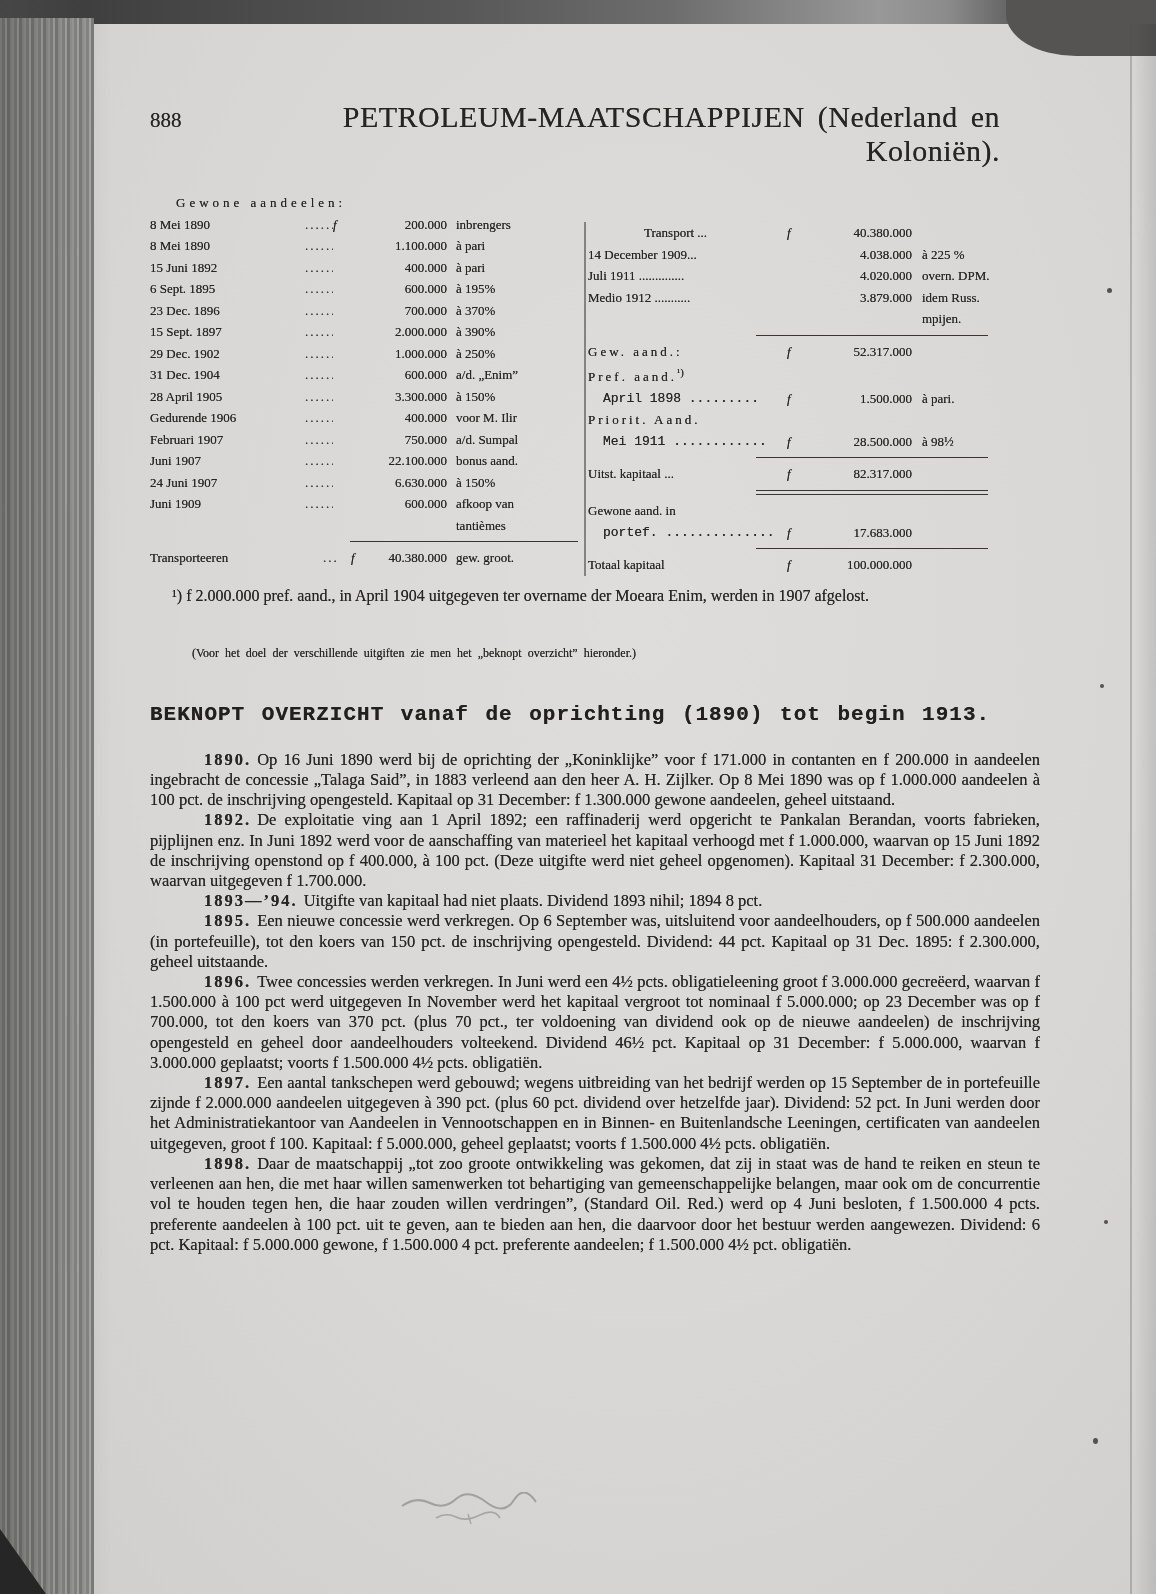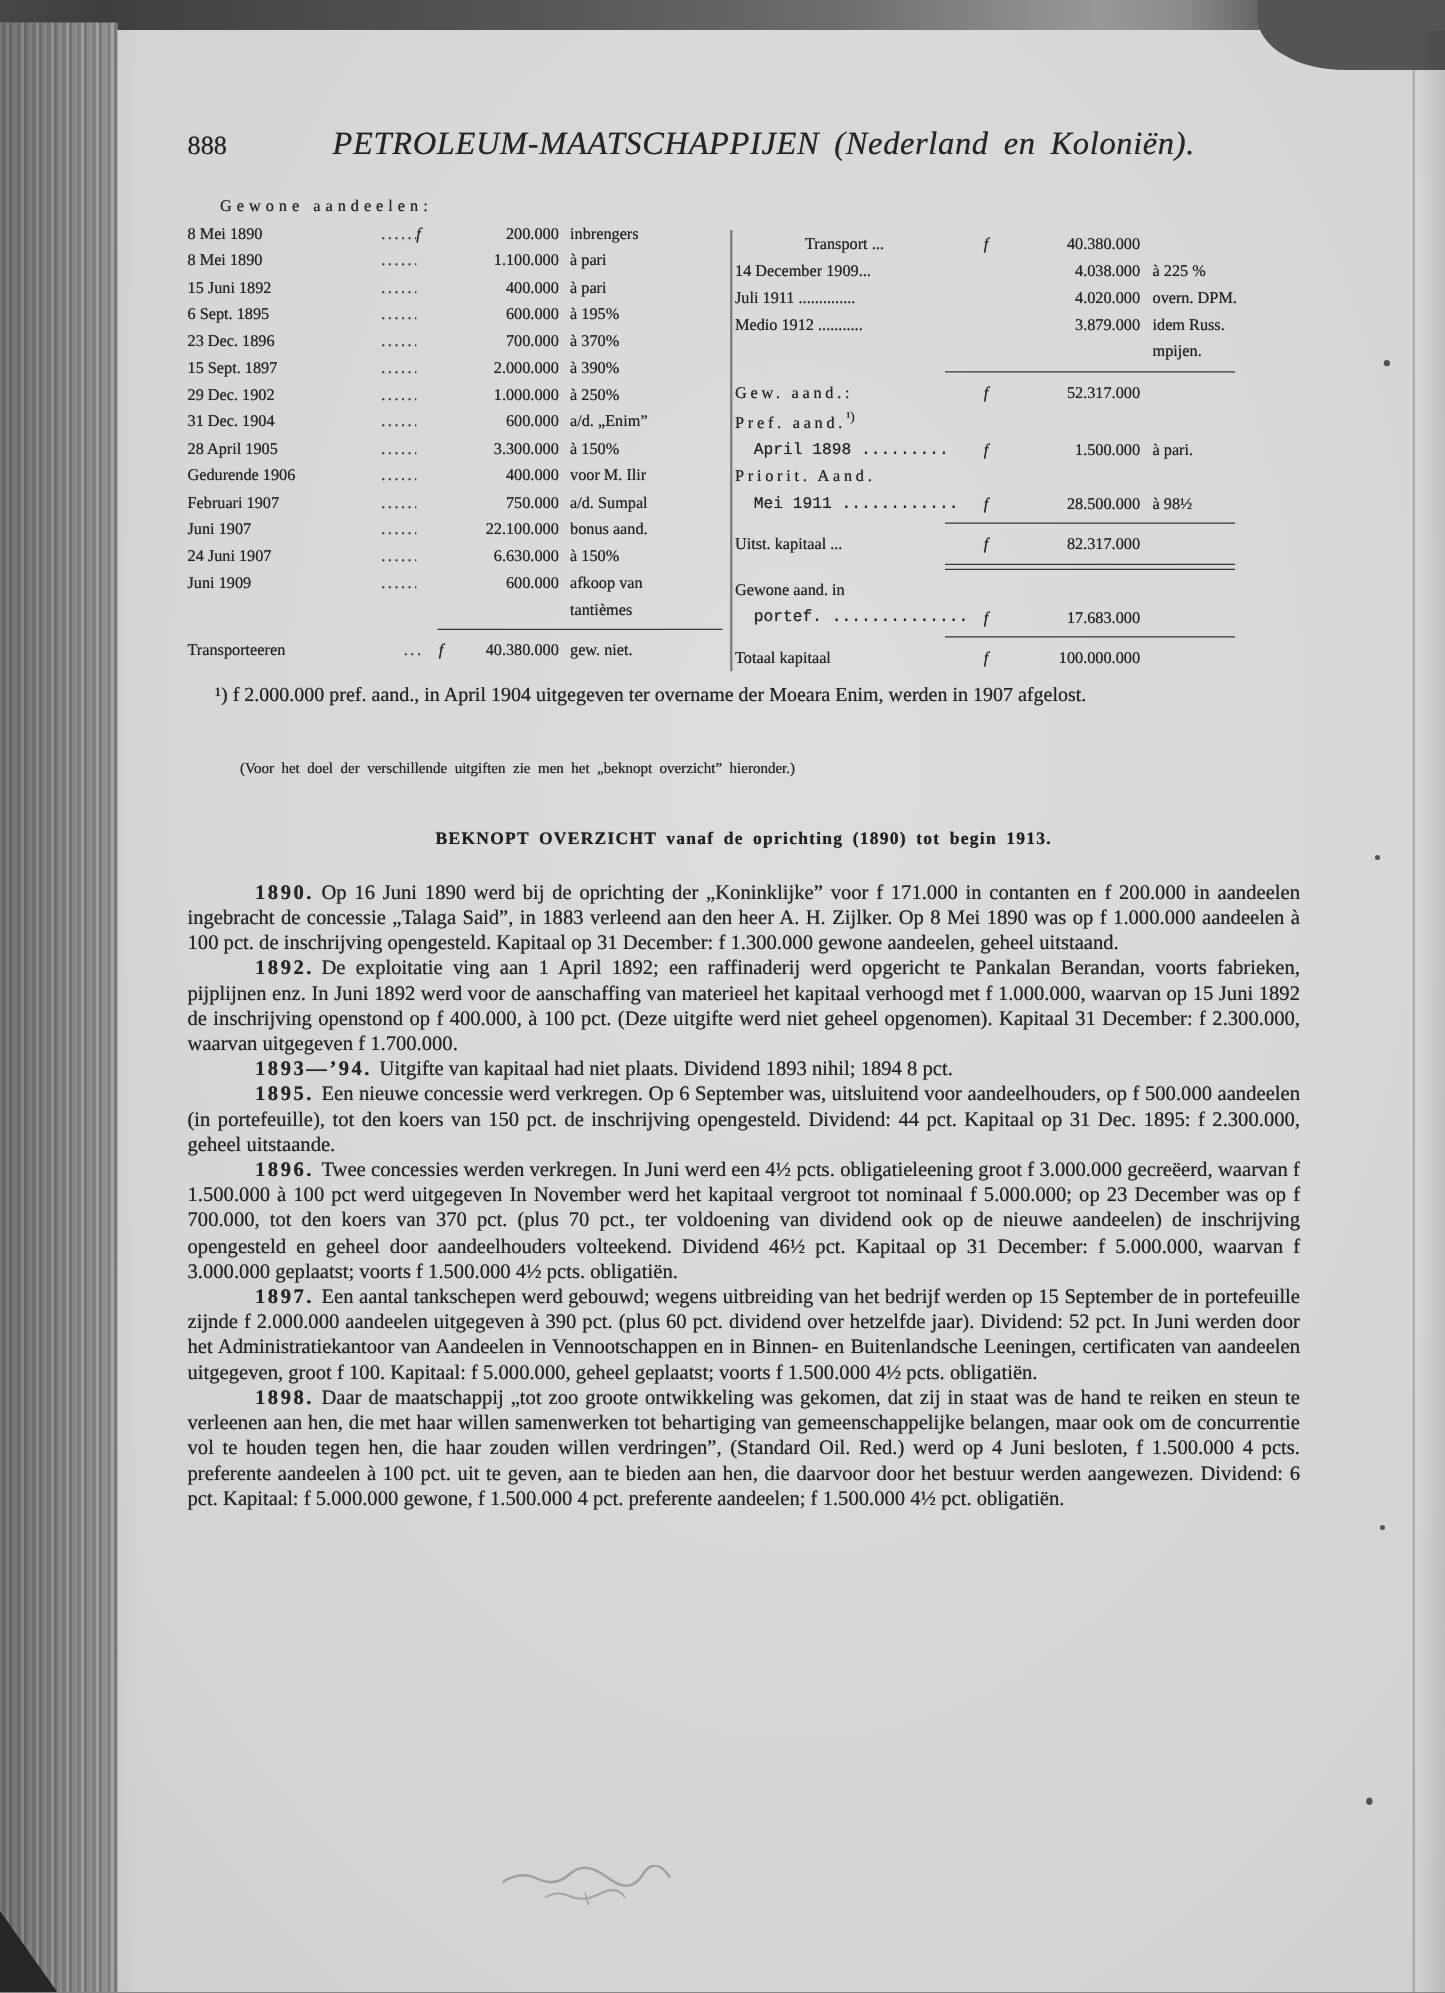--- a/index.html
+++ b/index.html
@@ -23,21 +23,21 @@
     clip-path:polygon(0 100%,100% 100%,0 12%);}
   .right-crease{position:absolute;right:24px;top:24px;bottom:0;width:2px;background:rgba(80,80,80,.28);}
   .right-shade{position:absolute;right:0;top:24px;bottom:0;width:22px;
     background:linear-gradient(90deg,rgba(0,0,0,0) 0%,rgba(0,0,0,.10) 100%);}
   .speck{position:absolute;background:#55524e;border-radius:50%;}
   .smudge{position:absolute;left:398px;top:1492px;opacity:.5;}
   
   .content{position:absolute;left:150px;top:100px;width:890px;}
   .running-head{display:flex;align-items:baseline;}
   .pagenum{width:72px;font-size:21px;}
-  .running-title{flex:1;text-align:center;font-style:italic;font-size:26px;word-spacing:5px;letter-spacing:.5px;margin-right:40px;}
+  .running-title{flex:1;text-align:right;font-size:30px;word-spacing:5px;letter-spacing:.5px;margin-right:40px;}
   .kap-title{text-align:center;margin-top:32px;font-size:18px;letter-spacing:2px;}
   .kap-table{display:flex;margin-top:24px;font-size:13px;line-height:21.5px;}
   .kap-left{width:434px;}
   .kap-right{flex:1;border-left:2px solid rgba(60,58,54,.55);padding-left:2px;margin-top:30px;}
   .lheader{letter-spacing:4px;padding-left:26px;}
   .lrow,.rrow{display:flex;}
   .ldate{width:152px;white-space:nowrap;}
   .ldots{flex:1;overflow:hidden;white-space:nowrap;letter-spacing:2px;color:#3b3935;padding:0 3px;}
   .lcur{width:16px;font-style:italic;text-align:left;}
   .lamt{width:98px;text-align:right;white-space:nowrap;}
@@ -47,22 +47,22 @@
   .ramt{width:110px;text-align:right;white-space:nowrap;}
   .rnote{width:118px;padding-left:10px;white-space:nowrap;}
   .sp{letter-spacing:3px;}
   .ind1{padding-left:15px;font-family:Liberation Mono, monospace;}
   .ind2{padding-left:56px;}
   .rule-l{border-top:1.5px solid #38362f;width:228px;margin:5px 0 5px 200px;}
   .rule-r{border-top:1.5px solid #38362f;width:232px;margin:5px 0 5px 168px;}
   .rule-r.dbl{border-bottom:1.5px solid #38362f;height:3.5px;}
   .footnote{margin:9px 0 0 0;font-size:16px;line-height:21px;text-align:justify;text-indent:22px;}
   .note-par{margin:34px 0 0 0;font-size:12px;line-height:27px;text-align:justify;text-indent:42px;word-spacing:3px;}
-  .overview-head{margin:36px 0 0 0;text-align:center;font-family:Liberation Serif, serif;
-    font-weight:bold;font-size:14px;letter-spacing:1px;word-spacing:3px;color:#22201d;}
+  .overview-head{margin:36px 0 0 0;text-align:left;font-family:Liberation Mono, monospace;
+    font-weight:bold;font-size:21px;letter-spacing:1px;word-spacing:3px;color:#22201d;}
   .paras{margin-top:24px;}
   .para{margin:0;font-size:16.5px;line-height:20.2px;text-align:justify;text-indent:54px;}
   .yr{font-weight:bold;letter-spacing:2px;padding-right:6px;}
 </style>
 </head>
 <body>
 
 <div class="page">
 
   <div class="top-band"></div>
@@ -201,21 +201,21 @@
             <span class="lnote">tantièmes</span>
           </div>
 
         <div class="rule-l"></div>
 
         <div class="lrow">
             <span class="ldate" style="width:170px;">Transporteeren</span>
             <span class="ldots">...</span>
             <span class="lcur">f</span>
             <span class="lamt" style="width:80px;">40.380.000</span>
-            <span class="lnote">gew. niet.</span>
+            <span class="lnote">gew. groot.</span>
           </div>
       </div>
 
       <div class="kap-right">
         <div class="rrow">
             <span class="rlabel ind2">Transport ...</span>
             <span class="rcur">f</span>
             <span class="ramt">40.380.000</span>
             <span class="rnote"></span>
           </div>

